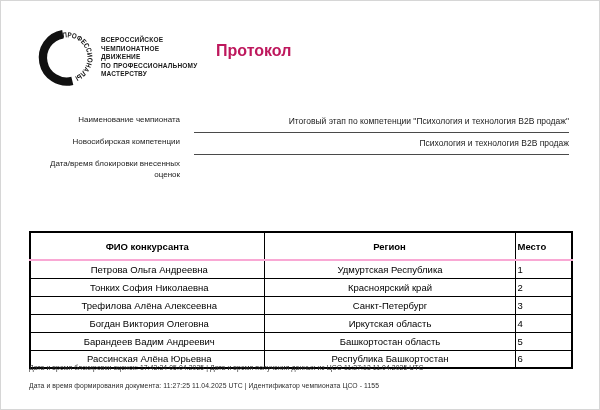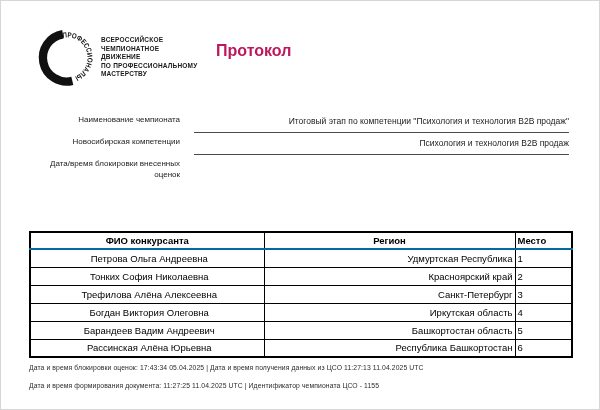--- a/index.html
+++ b/index.html
@@ -39,26 +39,26 @@
   .results-table {
     position: absolute; left: 28px; top: 230px; width: 542px;
     border-collapse: collapse; table-layout: fixed;
     font-size: 9.5px; color: #000;
   }
   .results-table th, .results-table td {
     border: 1px solid #000; overflow: hidden; white-space: nowrap;
   }
   .results-table { border: 2px solid #000; }
   .results-table th {
-    font-weight: bold; text-align: center; height: 17px;
-    border-bottom: 2px solid #0369a1; padding: 0 2px;
+    font-weight: bold; text-align: center; height: 28px;
+    border-bottom: 2px solid #f9a8d4; padding: 0 2px;
   }
   .results-table td { height: 18px; padding: 2px 2px; }
   td.c-name { padding-left: 6px; text-align: center; }
-  td.c-region { padding-left: 3px; text-align: right; }
+  td.c-region { padding-left: 3px; text-align: center; }
   td.c-place, th.h-place { text-align: left; border-radius: 8px; }
 
   
   .footer-line {
     position: absolute; left: 28px; font-size: 6.8px; color: #2b2b2b;
     letter-spacing: 0.1px; white-space: nowrap;
   }
   .footer-line.l1 { top: 363px; }
   .footer-line.l2 { top: 381px; }
 </style>

